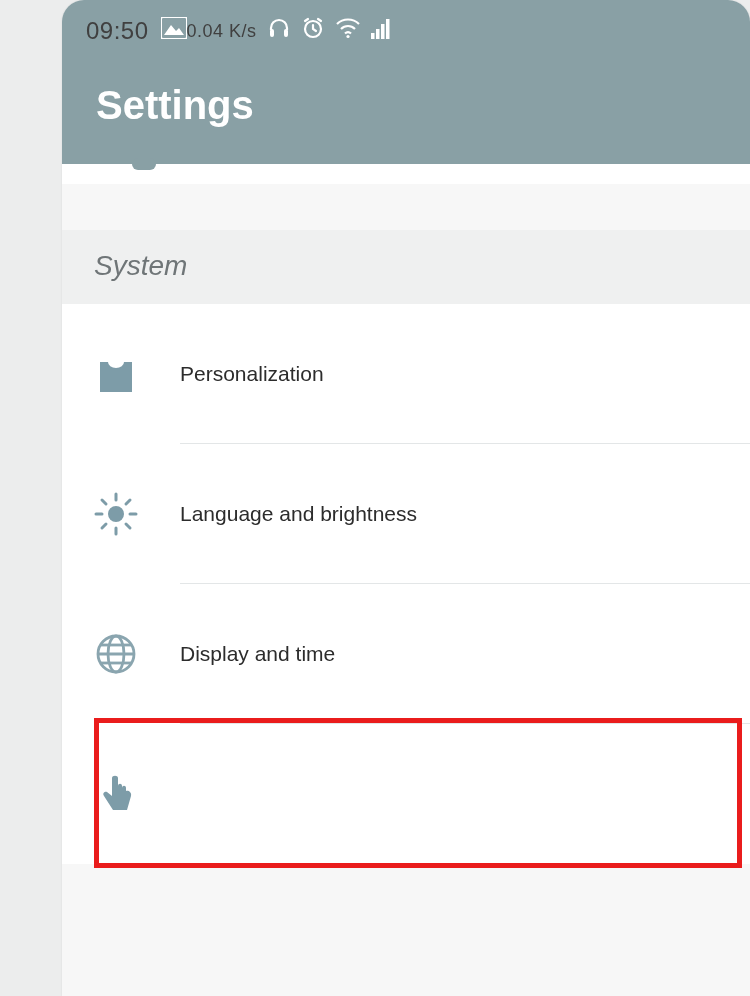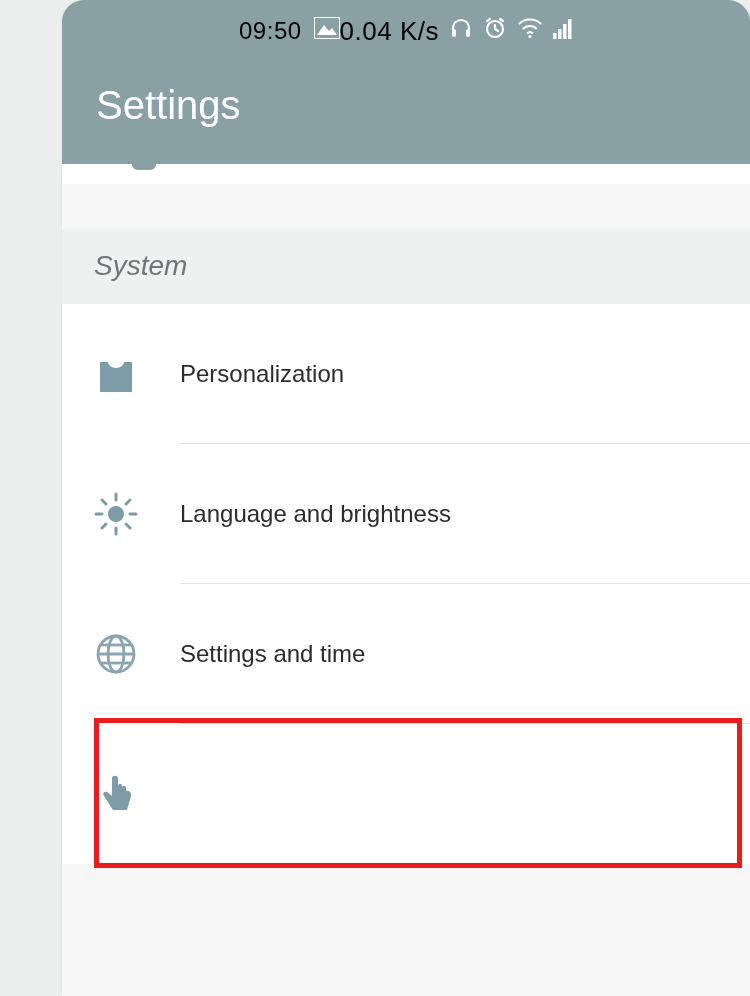--- a/index.html
+++ b/index.html
@@ -16,40 +16,40 @@
     width: 688px;
     height: 996px;
     background: #f7f7f7;
     border-radius: 22px 22px 0 0;
     overflow: hidden;
     box-shadow: 0 0 2px rgba(0,0,0,0.1);
   }
   .status-bar {
     height: 46px;
     background: #89a0a5;
-    color: #000000;
-    display: flex;
-    align-items: center;
-    justify-content: center;
+    color: #404040;
+    display: flex;
+    align-items: center;
+    justify-content: flex-start;
     padding: 16px 24px 0 24px;
     font-size: 24px;
     letter-spacing: 0.5px;
   }
   .status-left { display: flex; align-items: center; gap: 12px; }
   .status-right { display: flex; align-items: center; gap: 10px; }
-  .status-right .txt { font-size: 26px; }
+  .status-right .txt { font-size: 18px; }
   .app-bar {
     height: 118px;
     background: #89a0a5;
     color: #ffffff;
     display: flex;
     align-items: center;
     padding: 0 34px;
     font-size: 40px;
-    font-weight: 400;
+    font-weight: 700;
   }
   .tab-strip {
     height: 20px;
     background: #ffffff;
     position: relative;
   }
   .tab-indicator {
     position: absolute;
     top: -6px; left: 70px;
     width: 24px; height: 12px;
@@ -73,21 +73,21 @@
     position: relative;
   }
   .row .icon {
     width: 56px;
     display: flex;
     justify-content: center;
     align-items: center;
     margin-right: 36px;
   }
   .row .label {
-    font-size: 24px;
+    font-size: 21px;
     color: #2c2c2c;
   }
   .divider {
     position: absolute;
     left: 118px; right: 0; bottom: 0;
     height: 1px;
     background: #e3e6e7;
   }
   .highlight {
     position: absolute;
@@ -200,21 +200,21 @@
         <svg width="44" height="44" viewBox="0 0 44 44">
             <g fill="none" stroke="#8aa5af" stroke-width="2.8">
               <circle cx="22" cy="22" r="18"></circle>
               <ellipse cx="22" cy="22" rx="8" ry="18"></ellipse>
               <line x1="4" y1="22" x2="40" y2="22"></line>
               <line x1="7" y1="13" x2="37" y2="13"></line>
               <line x1="7" y1="31" x2="37" y2="31"></line>
             </g>
           </svg>
       </span>
-      <span class="label">Settings and time</span>
+      <span class="label">Display and time</span>
       <div class="divider"></div>
     </div>
 
     <div class="row">
       <span class="icon">
         <svg width="44" height="44" viewBox="0 0 44 44">
             <path d="M18 6v18l-5-4c-2-1-5 1-3 4l9 14h14l4-14c1-4-3-6-5-5v-3c0-3-4-3-4 0v-2c0-3-4-3-4 0V6c0-3-6-3-6 0z" fill="#7d9ca8"></path>
           </svg>
       </span>
     </div>

